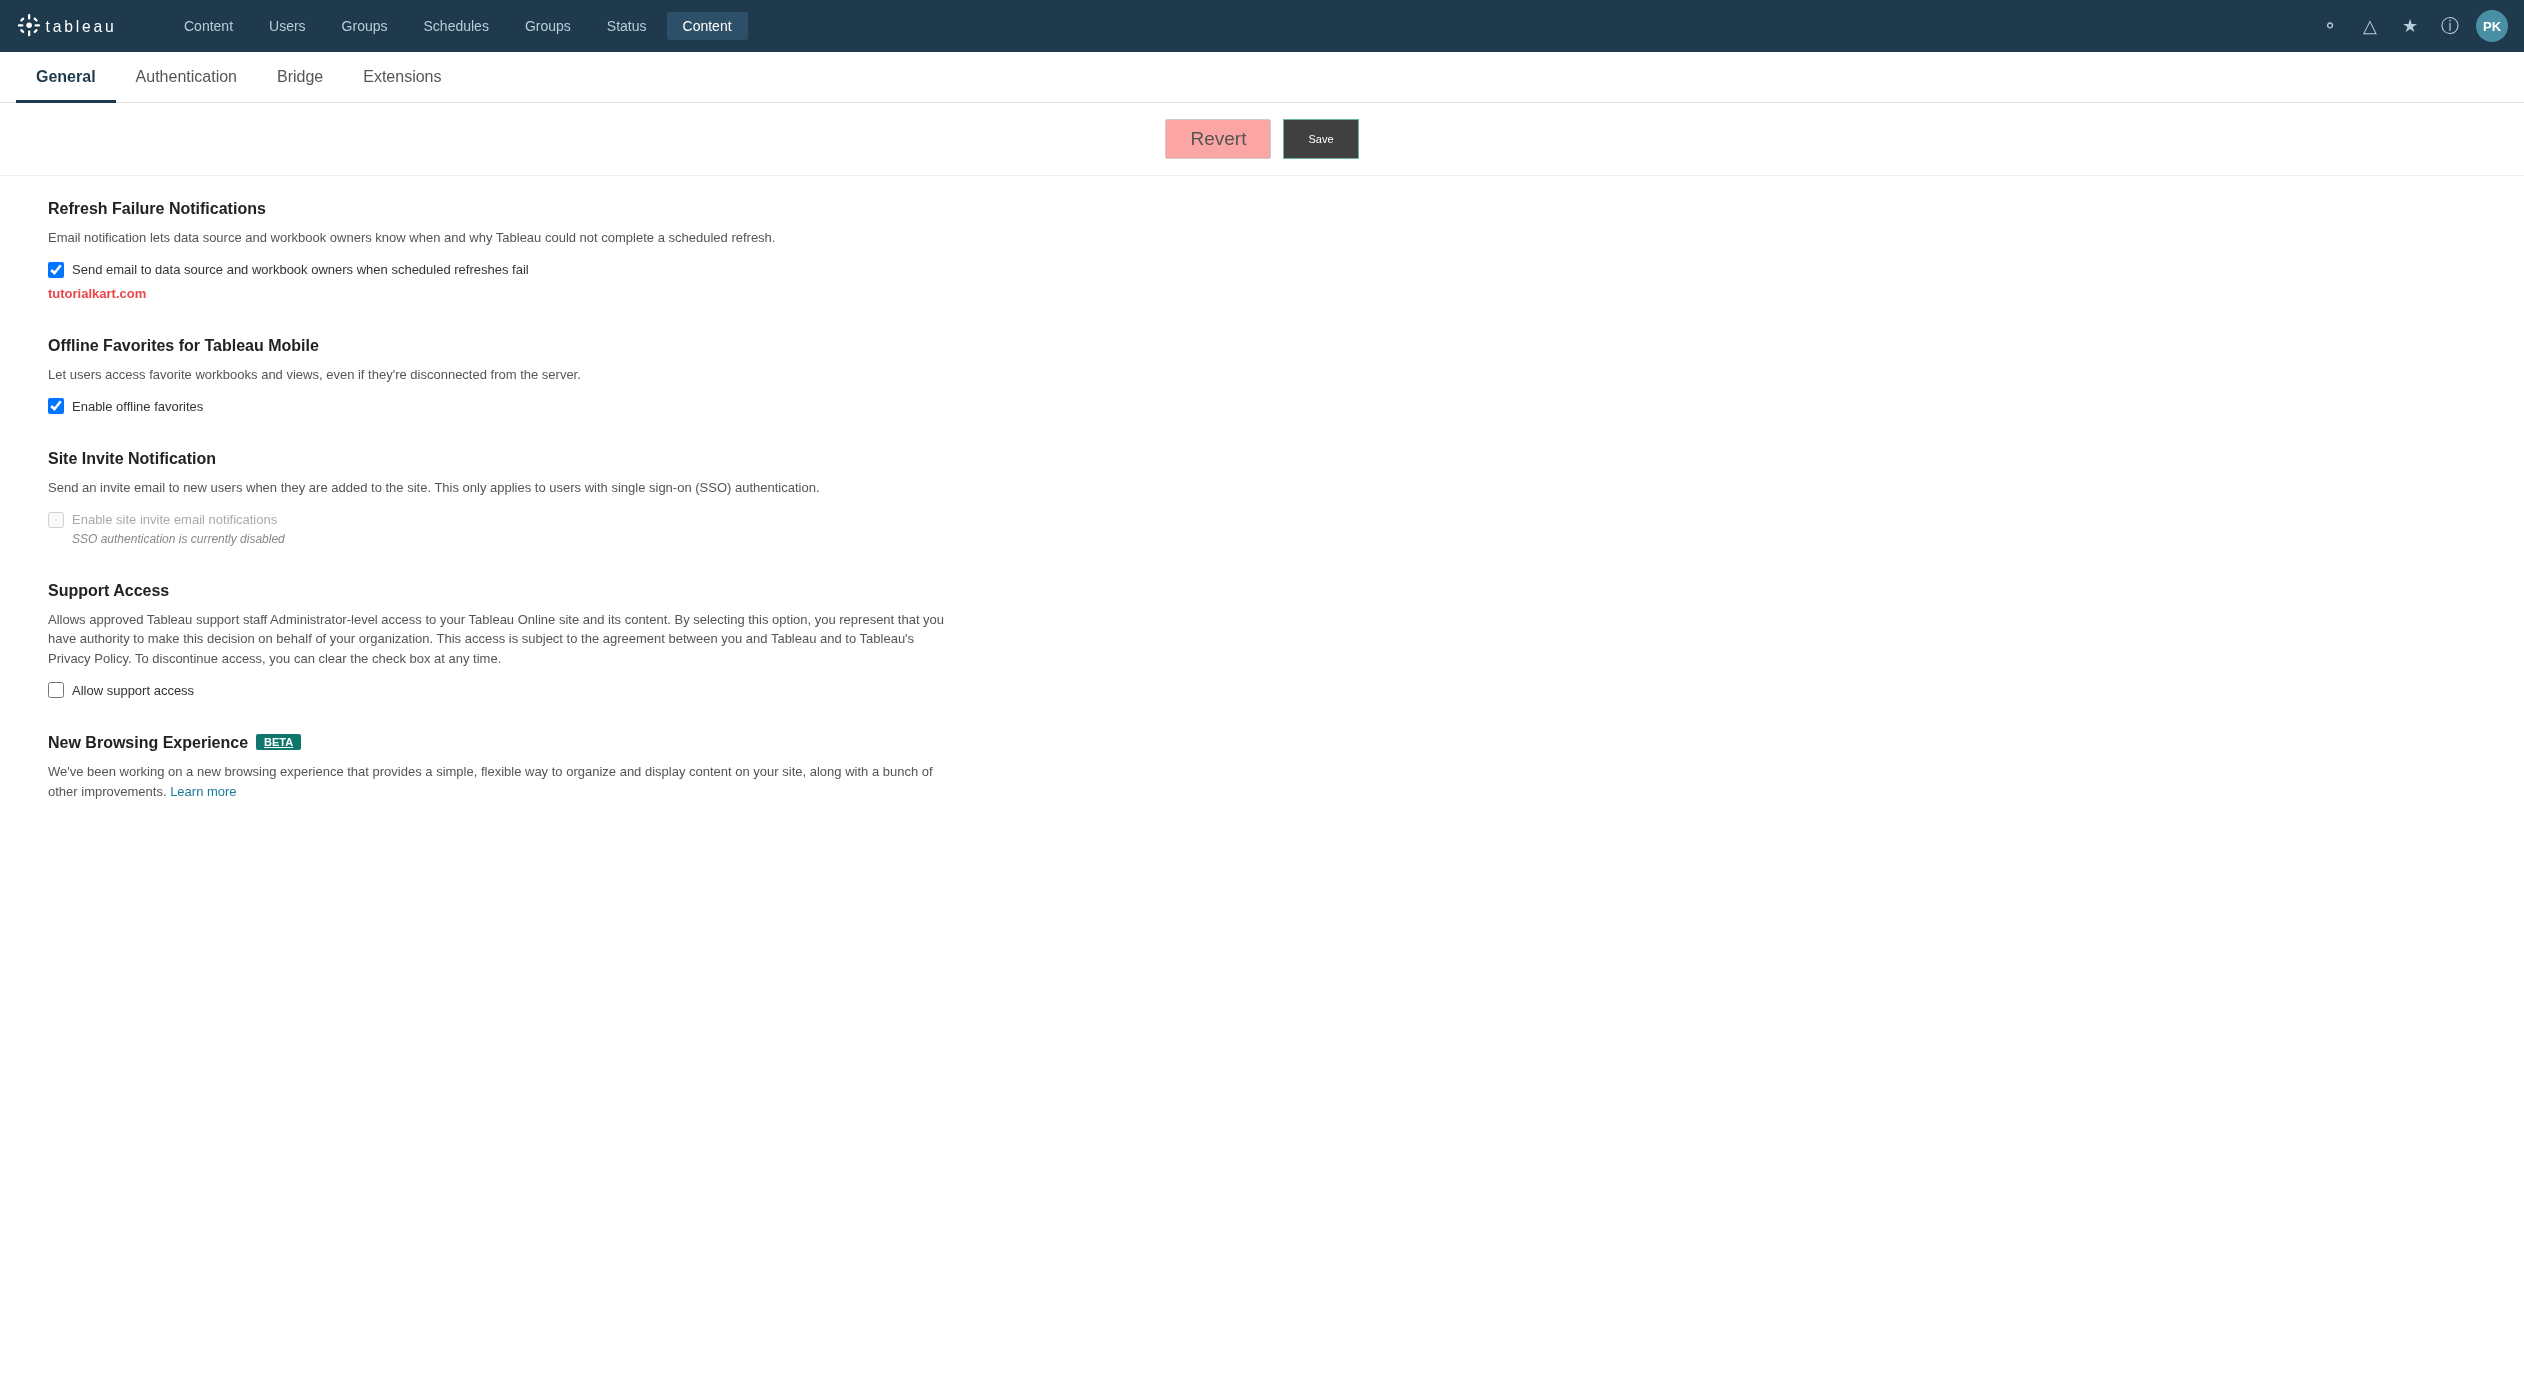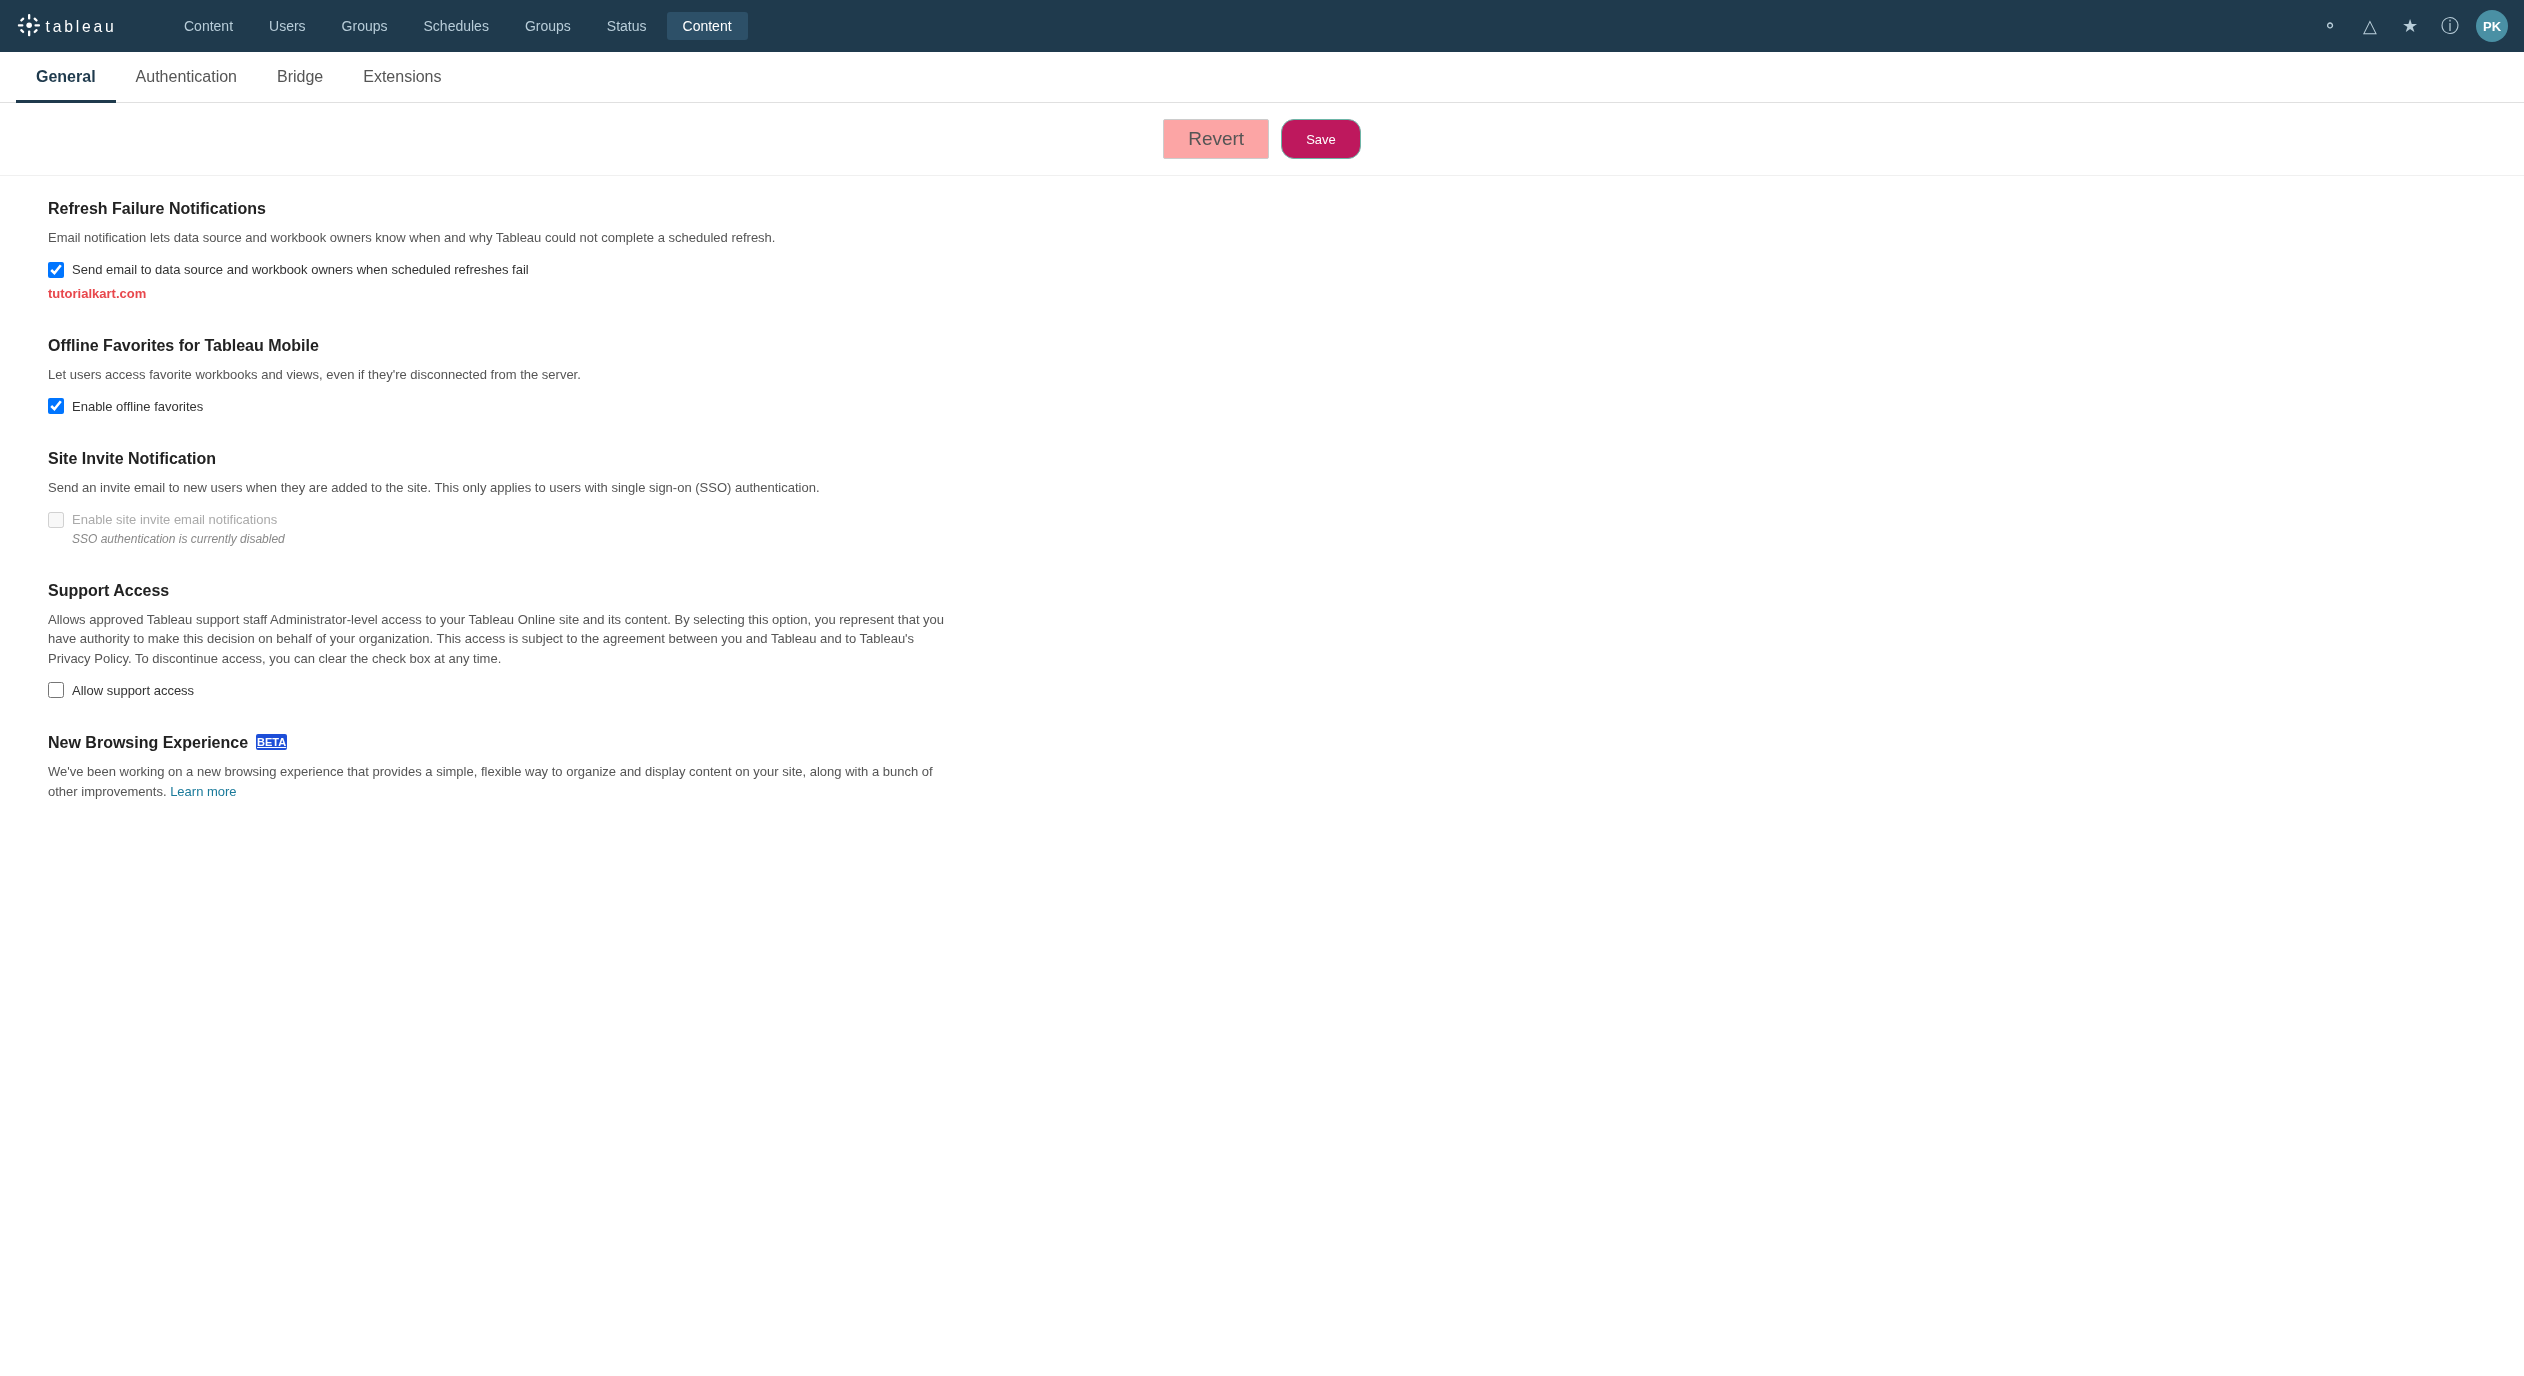--- a/index.html
+++ b/index.html
@@ -109,27 +109,27 @@
     .btn-revert {
       background: #fca5a5;
       color: #555;
       border: 1px solid #ccc;
       padding: 8px 24px;
       font-size: 19px;
       cursor: pointer;
       border-radius: 2px;
     }
     .btn-save {
-      background: #be185d;
+      background: #404040;
       color: #fff;
       border: 1px solid #6db5a7;
       padding: 8px 24px;
-      font-size: 13px;
-      cursor: pointer;
-      border-radius: 13px;
+      font-size: 11px;
+      cursor: pointer;
+      border-radius: 0;
     }
 
     
     .settings-content {
       padding: 24px 48px;
       background: #fff;
       max-width: 1000px;
     }
 
     .section {
@@ -175,25 +175,25 @@
 
     .watermark {
       color: #e8474c;
       font-size: 13px;
       font-weight: 600;
       margin: 8px 0;
     }
 
     .beta-badge {
       display: inline-block;
-      background: #1d4ed8;
+      background: #0f766e;
       color: #fff;
       font-size: 11px;
       font-weight: 700;
-      padding: 2px 1px;
+      padding: 2px 8px;
       border-radius: 2px;
       margin-left: 8px;
       vertical-align: middle;
       text-decoration: underline;
     }
 
     .learn-more {
       color: #1a7a9a;
       text-decoration: none;
       font-size: 13px;

